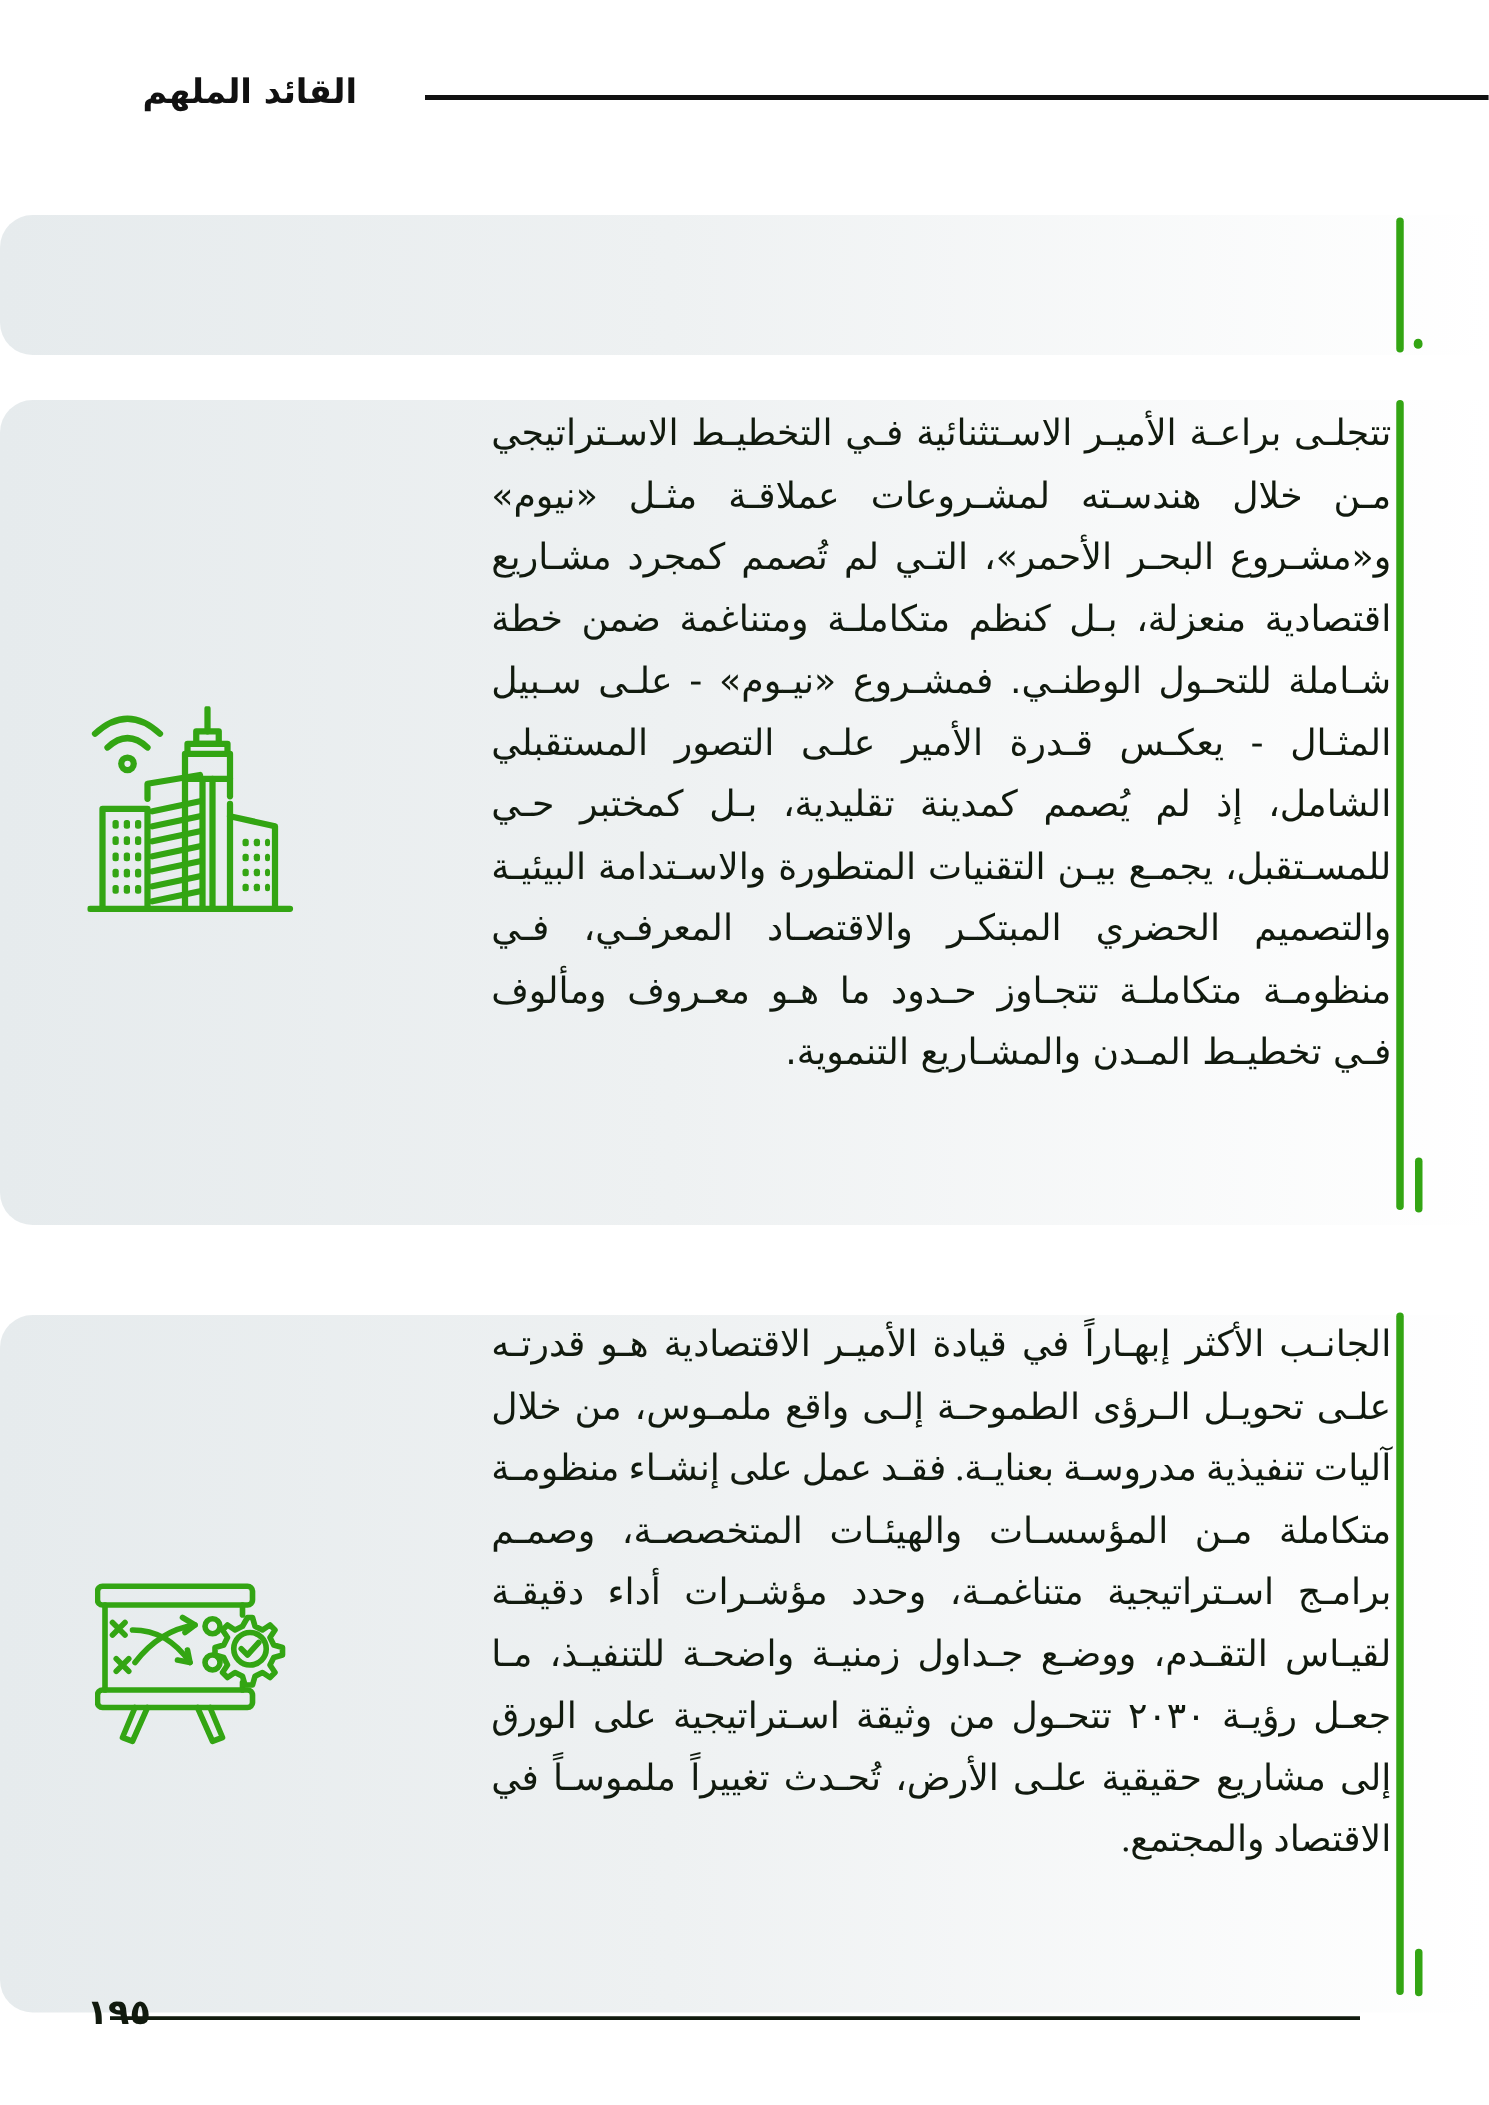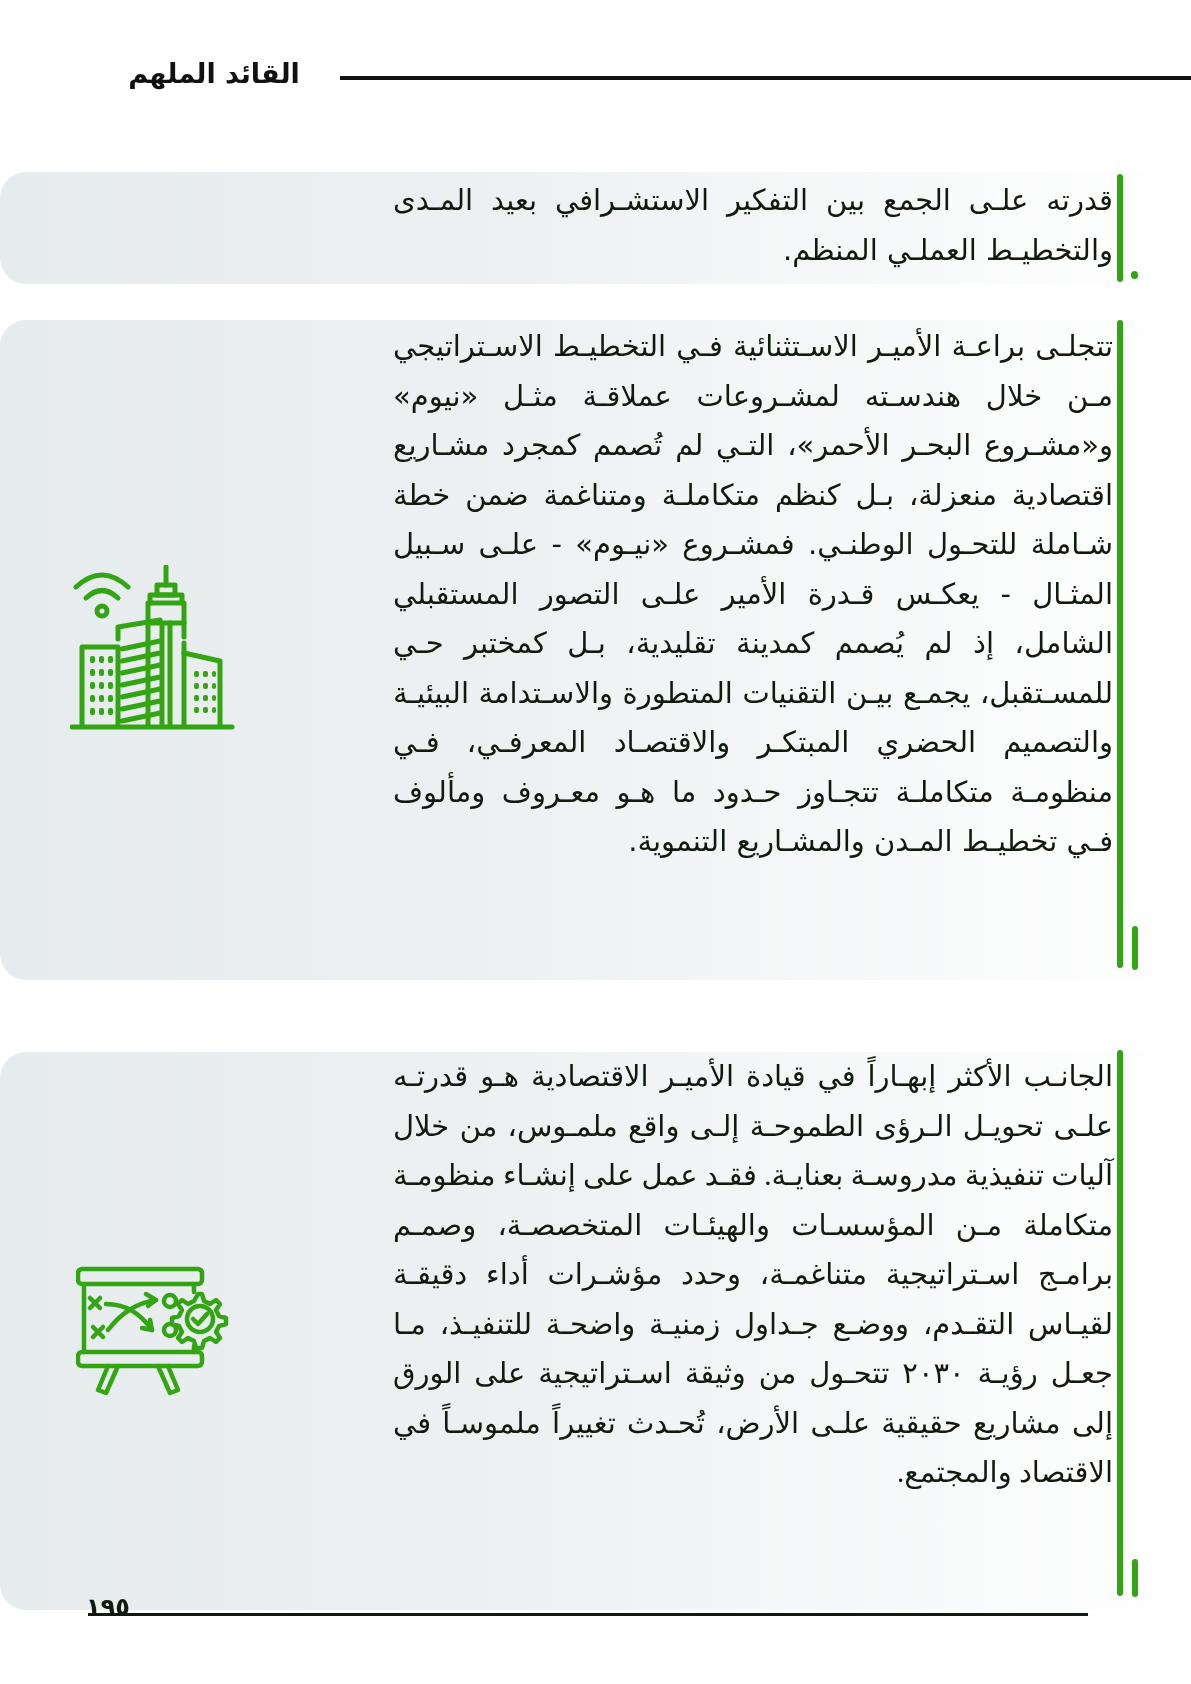--- a/index.html
+++ b/index.html
@@ -1,21 +1,21 @@
 <!DOCTYPE html>
 <html><head>
   <meta charset="utf-8">
   <style>
     * { margin: 0; padding: 0; box-sizing: border-box; }
     html, body { width: 1191px; height: 1684px; background: #ffffff; overflow: hidden; }
     body { position: relative; font-family: "DejaVu Sans", sans-serif; color: #111a0e; }
 
     .header-title {
       position: absolute; top: 58px; left: 114px; width: 200px;
-      font-size: 27px; font-weight: bold; direction: rtl; text-align: center;
+      font-size: 27px; font-weight: bold; direction: rtl; text-align: left;
       color: #111111; letter-spacing: -0.5px;
     }
     .header-rule {
       position: absolute; top: 76px; left: 340px; right: 0; height: 4px; background: #111111;
     }
 
     .card {
       position: absolute; left: 0; width: 1191px;
       border-radius: 26px 0 0 26px;
       background: linear-gradient(90deg, #e6ebed 0%, #eef1f2 45%, #ffffff 100%);
@@ -31,31 +31,30 @@
     .accent-dot {
       position: absolute; width: 7px; height: 8px; border-radius: 4px; background: #33a513;
     }
     .icon { position: absolute; }
 
     .footer-rule {
       position: absolute; top: 1613px; left: 88px; width: 1000px; height: 3px; background: #111a0e;
     }
     .page-number {
       position: absolute; top: 1593px; left: 60px; width: 70px;
-      font-size: 24px; font-weight: bold; color: #111a0e; direction: rtl; text-align: right;
+      font-size: 28px; font-weight: bold; color: #111a0e; direction: rtl; text-align: center;
     }
   </style>
 </head>
 <body>
 
 <div class="header-title">القائد الملهم</div>
 <div class="header-rule"></div>
 
 <div class="card" style="top:172px; height:112px;">
-  <div class="card-text" style="top:4px;">قدرته علـى الجمع بين التفكير الاستشـرافي بعيد المـدى والتخطيـط العملـي المنظم.</div>
   <div class="accent-bar" style="right:68px; top:2px; height:108px;"></div>
   <div class="accent-dot" style="right:53px; top:99px;"></div>
 </div>
 
 <div class="card" style="top:320px; height:660px;">
   <div class="card-text" style="top:2px;">تتجلـى براعـة الأميـر الاسـتثنائية فـي التخطيـط الاسـتراتيجي مـن خلال هندسـته لمشـروعات عملاقـة مثـل «نيوم» و«مشـروع البحـر الأحمر»، التـي لم تُصمم كمجرد مشـاريع اقتصادية منعزلة، بـل كنظم متكاملـة ومتناغمة ضمن خطة شـاملة للتحـول الوطنـي. فمشـروع «نيـوم» - علـى سـبيل المثـال - يعكـس قـدرة الأمير علـى التصور المستقبلي الشامل، إذ لم يُصمم كمدينة تقليدية، بـل كمختبر حـي للمسـتقبل، يجمـع بيـن التقنيات المتطورة والاسـتدامة البيئيـة والتصميم الحضري المبتكـر والاقتصـاد المعرفـي، فـي منظومـة متكاملـة تتجـاوز حـدود ما هـو معـروف ومألوف فـي تخطيـط المـدن والمشـاريع التنموية.</div>
   <div class="accent-bar" style="right:68px; top:0px; height:648px;"></div>
   <div class="accent-bar" style="right:53px; top:606px; height:44px;"></div>
 
   <svg class="icon" style="left:70px; top:245px;" width="165" height="165" viewBox="0 0 165 165" fill="none" stroke="#33a513" stroke-width="5" stroke-linecap="round" stroke-linejoin="round">

